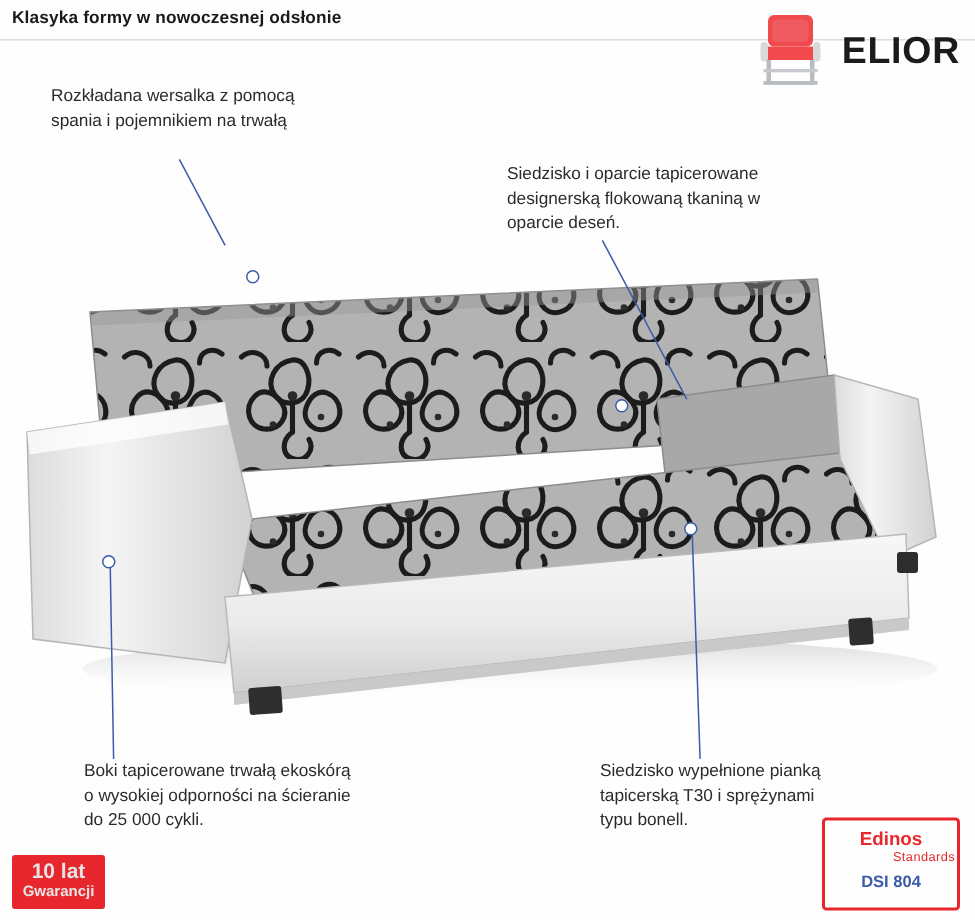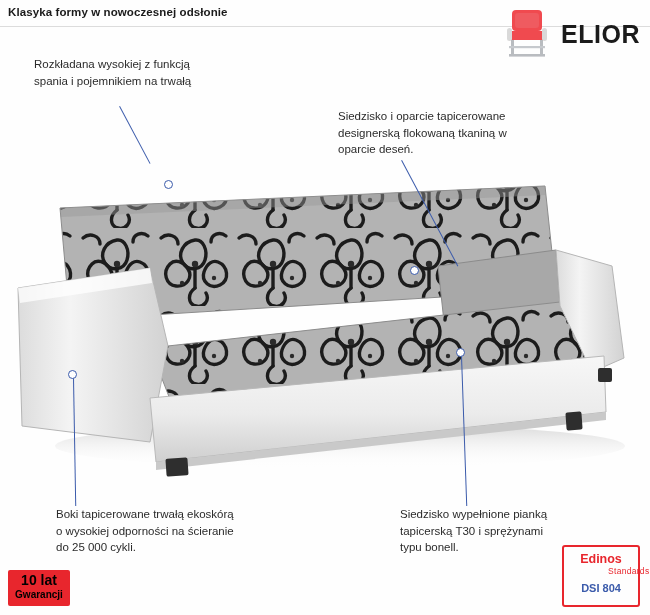--- a/index.html
+++ b/index.html
@@ -88,35 +88,35 @@
     transform-origin: 0 0;
   }
   
   .badge-warranty {
     position: absolute;
     left: 8px;
     top: 570px;
     width: 62px;
     height: 36px;
     background: #e8262d;
-    color: #000000;
+    color: #e5e5e5;
     border-radius: 2px;
     text-align: center;
     font-weight: bold;
     line-height: 1.05;
     padding-top: 3px;
     box-sizing: border-box;
   }
   .badge-warranty .big { font-size: 14px; display: block; }
   .badge-warranty .small { font-size: 10px; display: block; margin-top: 2px;}
   .badge-edinos {
     position: absolute;
     right: 10px;
     top: 545px;
-    width: 78px;
+    width: 92px;
     height: 62px;
     border: 2px solid #e8262d;
     border-radius: 3px;
     box-sizing: border-box;
     text-align: center;
     padding-top: 5px;
   }
   .badge-edinos .e1 {
     font-size: 12.5px;
     font-weight: bold;
@@ -224,21 +224,21 @@
       <path d="M150 248 L604 206 L606 262 L156 312 Z" fill="url(#whiteLeather)" stroke="#b9b9b9" stroke-width="1"></path>
       <path d="M156 312 L606 262 L606 270 L156 320 Z" fill="#c9c9c9"></path>
 
       <rect x="166" y="308" width="22" height="18" rx="2" fill="#2e2e2e" transform="rotate(-4 177 317)"></rect>
       <rect x="566" y="262" width="16" height="18" rx="2" fill="#2e2e2e" transform="rotate(-4 574 271)"></rect>
       <rect x="598" y="218" width="14" height="14" rx="2" fill="#2e2e2e"></rect>
     </svg>
   </div>
 
   <div class="callout" style="left:34px; top:56px;">
-    <div>Rozkładana wysokiej z funkcją</div>
+    <div>Rozkładana wersalka z pomocą</div>
     <div>spania i pojemnikiem na trwałą</div>
   </div>
   <div class="leader" style="left:120px; top:106px; width:65px; transform:rotate(62deg);"></div>
   <div class="dot" style="left:164px; top:180px;"></div>
 
   <div class="callout" style="left:338px; top:108px;">
     <div>Siedzisko i oparcie tapicerowane</div>
     <div>designerską flokowaną tkaniną w</div>
     <div>oparcie deseń.</div>
   </div>

